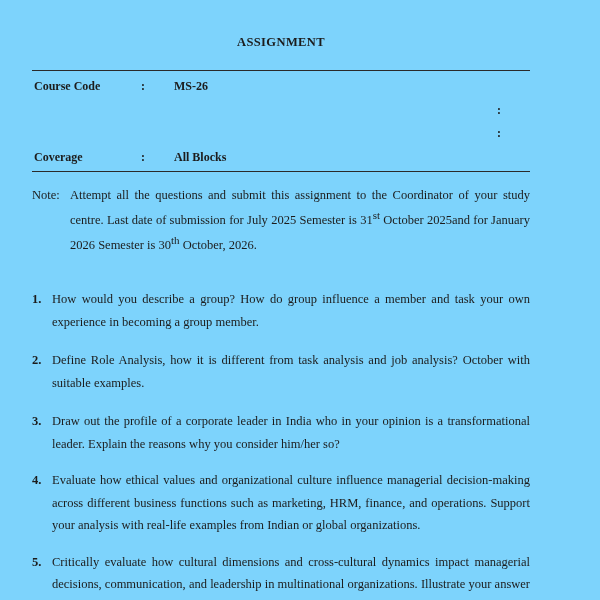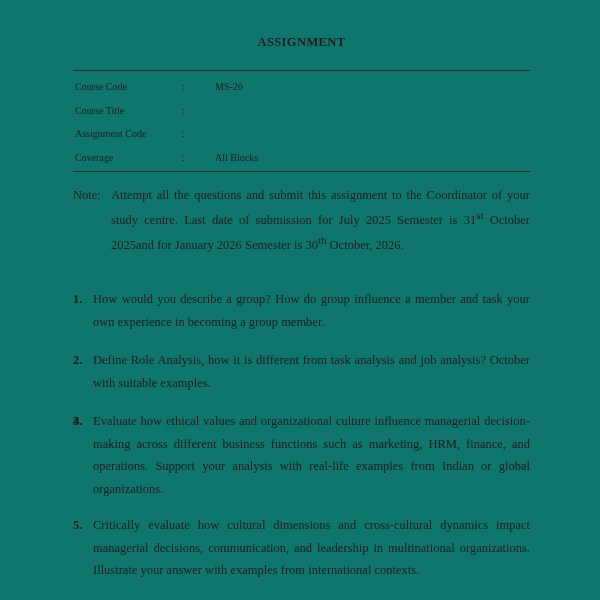--- a/index.html
+++ b/index.html
@@ -4,44 +4,45 @@
 <style>
   * { margin: 0; padding: 0; box-sizing: border-box; }
   html, body {
     width: 600px; height: 600px;
     background: #ffffff;
     font-family: "Liberation Serif", "DejaVu Serif", serif;
     color: #1c1c1c;
   }
   .page {
     width: 600px; height: 600px;
-    padding: 35px 70px 20px 73px;
-    background: #0f766e;
+    padding: 35px 70px 20px 32px;
+    background: #7dd3fc;
     overflow: hidden;
   }
   .doc-title {
     text-align: center;
     font-weight: bold;
     font-size: 12.5px;
     letter-spacing: 0.4px;
     margin-bottom: 20px;
   }
   .rule {
     border: none;
     border-top: 1.6px solid #2a2a2a;
     height: 0;
   }
   .course-table {
     padding: 4px 0 2px 2px;
   }
   .course-row {
     display: flex;
-    font-weight: normal;
-    font-size: 10px;
+    font-weight: bold;
+    font-size: 12px;
     line-height: 23.5px;
+    justify-content: flex-end;
   }
   .course-label { width: 107px; }
   .course-colon { width: 33px; }
   .course-value { flex: 1; }
   .note-block {
     position: relative;
     margin-top: 11px;
     padding-left: 38px;
     font-weight: normal;
     font-size: 12.5px;
@@ -81,25 +82,23 @@
 
   <hr class="rule">
 
   <div class="course-table">
     <div class="course-row">
       <span class="course-label">Course Code</span>
       <span class="course-colon">:</span>
       <span class="course-value">MS-26</span>
     </div>
     <div class="course-row">
-      <span class="course-label">Course Title</span>
       <span class="course-colon">:</span>
     </div>
     <div class="course-row">
-      <span class="course-label">Assignment Code</span>
       <span class="course-colon">:</span>
     </div>
     <div class="course-row">
       <span class="course-label">Coverage</span>
       <span class="course-colon">:</span>
       <span class="course-value">All Blocks</span>
     </div>
   </div>
 
   <hr class="rule">
@@ -112,20 +111,21 @@
     <li class="question-item" style="margin-bottom:16px">
       <span class="question-number">1.</span>
       <span>How would you describe a group? How do group influence a member and task your own experience in becoming a group member.</span>
     </li>
     <li class="question-item" style="margin-bottom:16px">
       <span class="question-number">2.</span>
       <span>Define Role Analysis, how it is different from task analysis and job analysis? October with suitable examples.</span>
     </li>
     <li class="question-item" style="margin-bottom:14px">
       <span class="question-number">3.</span>
+      <span>Draw out the profile of a corporate leader in India who in your opinion is a transformational leader. Explain the reasons why you consider him/her so?</span>
     </li>
     <li class="question-item" style="margin-bottom:14px">
       <span class="question-number">4.</span>
       <span>Evaluate how ethical values and organizational culture influence managerial decision-making across different business functions such as marketing, HRM, finance, and operations. Support your analysis with real-life examples from Indian or global organizations.</span>
     </li>
     <li class="question-item">
       <span class="question-number">5.</span>
       <span>Critically evaluate how cultural dimensions and cross-cultural dynamics impact managerial decisions, communication, and leadership in multinational organizations. Illustrate your answer with examples from international contexts.</span>
     </li>
   </ol>

